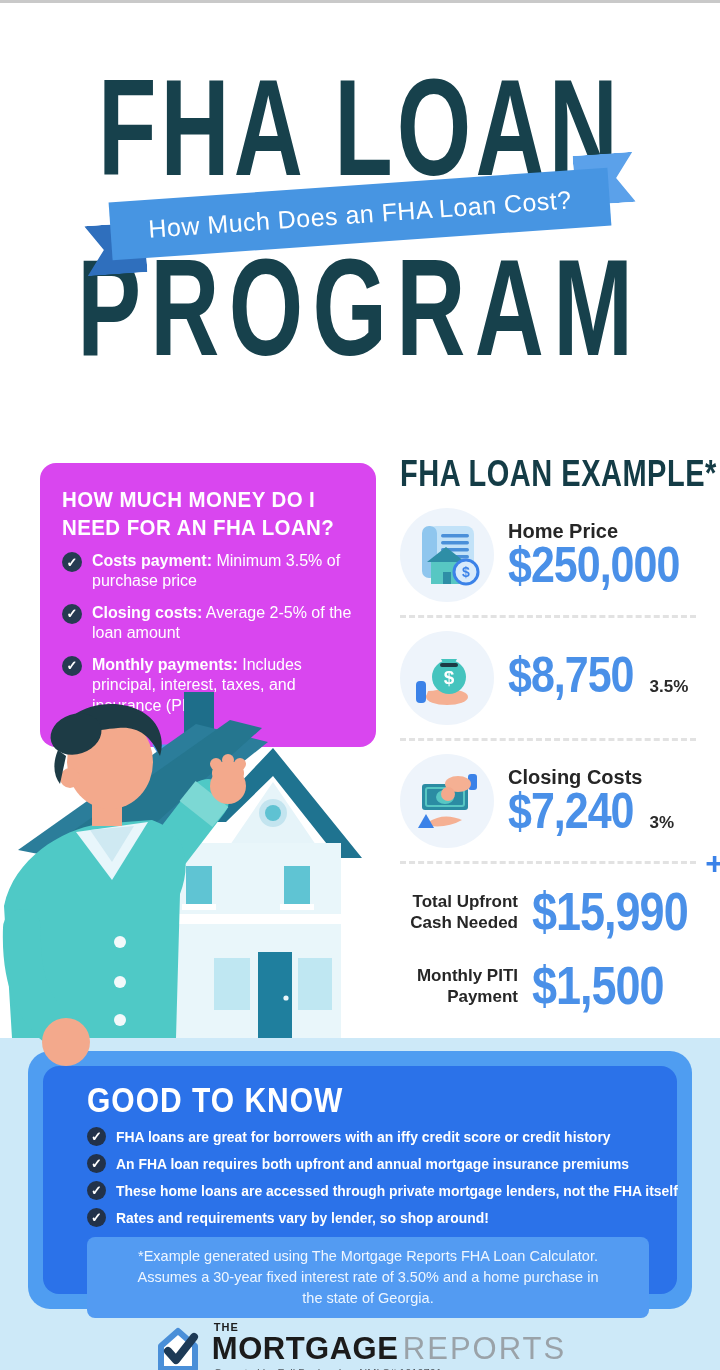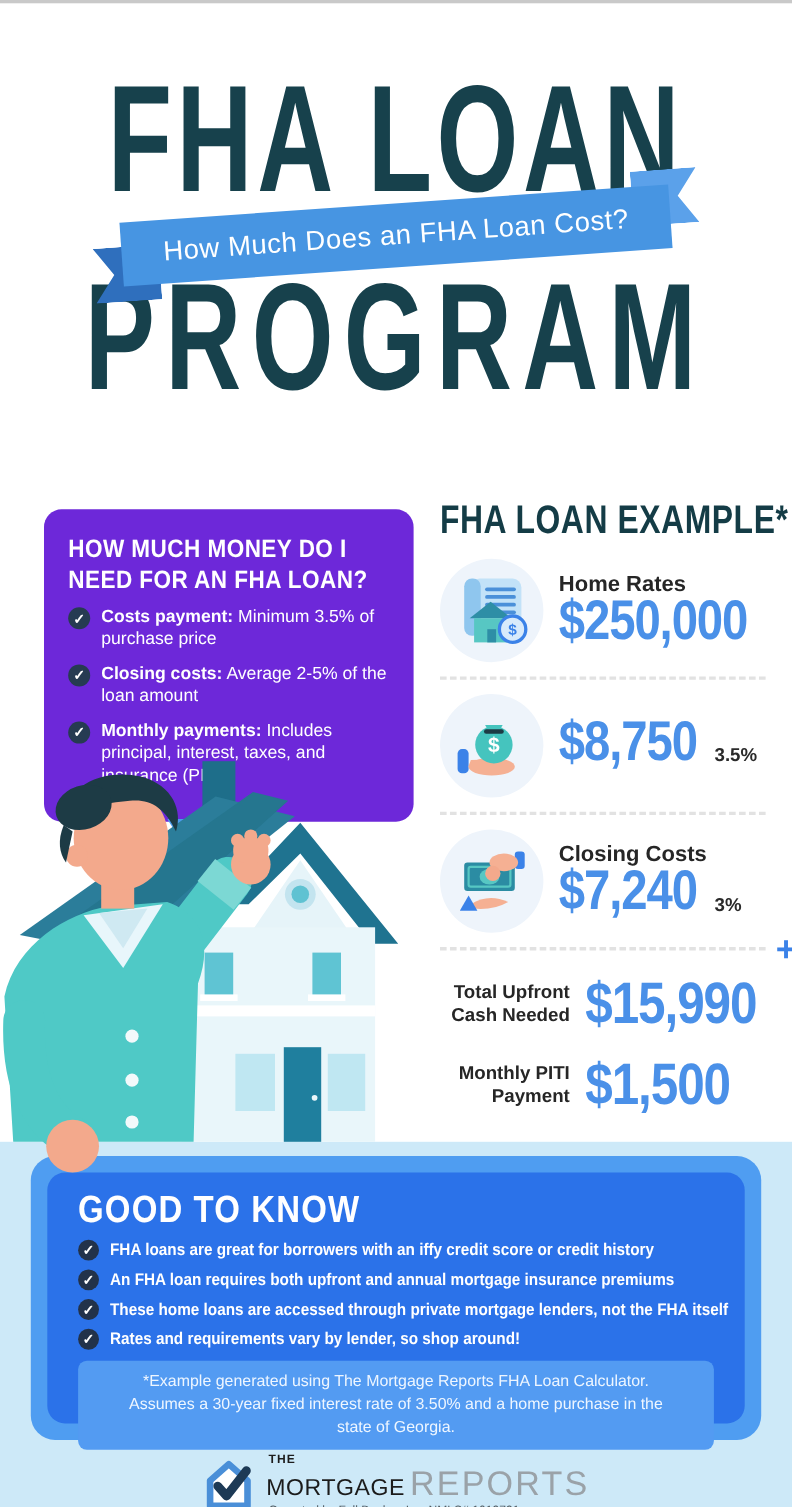--- a/index.html
+++ b/index.html
@@ -18,21 +18,21 @@
   .ribbon-wrap { position:absolute; top:182px; left:110px; width:500px; height:58px; transform:rotate(-4deg); z-index:2; }
   .ribbon { position:relative; width:100%; height:100%; background:#4795e2; display:flex; align-items:center; justify-content:center; }
   .ribbon::before { content:""; position:absolute; left:-26px; bottom:-14px; width:60px; height:50px; background:#2f6fbd; clip-path:polygon(0 0,100% 0,100% 100%,0 100%,30% 50%); z-index:-1; }
   .ribbon::after { content:""; position:absolute; right:-26px; top:-14px; width:60px; height:50px; background:#5ba1ea; clip-path:polygon(0 0,100% 0,70% 50%,100% 100%,0 100%); z-index:-1; }
   .ribbon-text { color:#ffffff; font-size:25px; font-weight:500; letter-spacing:.5px; }
 
   
   .intro { position:absolute; top:392px; left:65px; width:590px; text-align:center; font-size:17.5px; line-height:1.45; color:#1f1f1f; font-weight:500; }
 
   
-  .speech-box { position:absolute; left:40px; top:460px; width:336px; background:#6d28d9; border-radius:16px; padding:22px 22px 20px 22px; z-index:1; }
+  .speech-box { position:absolute; left:40px; top:460px; width:336px; background:#d946ef; border-radius:16px; padding:22px 22px 20px 22px; z-index:1; }
   .speech-box::after { content:""; position:absolute; left:112px; top:99%; width:60px; height:52px; background:#4c9cec; clip-path:polygon(0 0,100% 0,55% 100%); }
   .qa-heading { color:#ffffff; font-size:20.5px; font-weight:800; line-height:1.22; letter-spacing:.4px; transform:scale(1,1.12); transform-origin:left top; margin-bottom:16px; }
   .qa-list { list-style:none; }
   .qa-item { display:flex; gap:10px; margin-bottom:11px; }
   .check { flex:0 0 auto; width:20px; height:20px; border-radius:50%; background:#263b52; color:#ffffff; font-size:13px; font-weight:700; display:flex; align-items:center; justify-content:center; margin-top:1px; }
   .qa-item p { color:#ffffff; font-size:16px; line-height:1.28; font-weight:400; }
   .qa-item strong { font-weight:800; }
 
   
   .example-col { position:absolute; left:400px; top:450px; width:296px; }
@@ -48,34 +48,34 @@
   .total-row { display:flex; align-items:center; gap:14px; margin-top:22px;text-align:right; }
   .total-label { flex:0 0 118px; font-size:17px; font-weight:800; color:#262626; line-height:1.25; }
   .total-value { display:inline-block; font-size:45px; font-weight:800; color:#4a90e8; letter-spacing:-1px; transform:scale(1,1.18); transform-origin:left center; white-space:nowrap; }
 
   
   .illustration { position:absolute; left:0; top:687px; width:400px; height:388px; z-index:3; pointer-events:none; }
 
   
   .bottom { position:relative; margin-top:1035px; width:720px; height:335px; background:#cde9f8; }
   .gtk-outer { position:absolute; left:28px; top:13px; width:664px; height:258px; background:#4f9df1; border-radius:22px; }
-  .gtk-inner { position:absolute; left:15px; top:15px; width:634px; height:228px; background:#2b72e9; border-radius:16px; padding:15px 28px 12px 28px; }
+  .gtk-inner { position:absolute; left:15px; top:15px; width:634px; height:228px; background:#2b72e9; border-radius:16px; padding:15px 28px 12px 44px; }
   .gtk-heading { color:#ffffff; font-size:30px; font-weight:800; letter-spacing:1px; transform:scale(1,1.15); transform-origin:left top; margin-bottom:12px; }
   .gtk-list { list-style:none; }
   .gtk-item { display:flex; align-items:center; gap:10px; margin-bottom:8px; }
   .gtk-item .check { width:19px; height:19px; margin-top:0; background:#22324a; }
   .gtk-text { color:#ffffff; font-size:14.5px; font-weight:700; white-space:nowrap; transform:scale(.96,1.06); transform-origin:left center; }
   .gtk-footnote { margin-top:10px; background:#539bf2; border-radius:8px; padding:9px 40px; text-align:center; color:#eef6ff; font-size:14.5px; line-height:1.45; font-weight:500; }
 
   
   .footer-logo { position:absolute; left:0; top:283px; width:720px; display:flex; justify-content:center; align-items:center; gap:10px; }
   .logo-text { display:flex; flex-direction:column; }
   .logo-the { font-size:11px; font-weight:800; color:#1d1d1d; letter-spacing:1px; margin-left:2px; }
   .logo-line { line-height:1; white-space:nowrap; }
-  .logo-mortgage { font-size:21px; font-weight:400; color:#1b1b1b; letter-spacing:.5px; }
+  .logo-mortgage { font-size:31px; font-weight:700; color:#1b1b1b; letter-spacing:.5px; }
   .logo-reports { font-size:31px; font-weight:400; color:#9aa2a8; letter-spacing:2px; }
   .logo-tagline { font-size:11px; color:#4f5a61; margin-top:3px; margin-left:2px; }
 </style>
 </head>
 <body>
 
 <div class="page">
 
   <div class="title-row title-1">
     <div class="big-title">FHA LOAN</div>
@@ -123,21 +123,21 @@
           <rect x="27" y="26" width="28" height="3.4" rx="1.7" fill="#4a90d9"></rect>
           <rect x="34" y="33" width="21" height="3.4" rx="1.7" fill="#4a90d9"></rect>
           <polygon points="13,40 32,25 51,40" fill="#2e8ea6"></polygon>
           <rect x="17" y="40" width="30" height="22" fill="#57c7c3"></rect>
           <rect x="29" y="50" width="8" height="12" fill="#2e8ea6"></rect>
           <circle cx="52" cy="50" r="12" fill="#d8eafb" stroke="#3b82e8" stroke-width="3"></circle>
           <text x="52" y="55" text-anchor="middle" font-size="14" font-weight="bold" fill="#3b82e8" font-family="Liberation Sans, sans-serif">$</text>
         </svg>
       </div>
       <div class="ex-text">
-        <div class="ex-label">Home Rates</div>
+        <div class="ex-label">Home Price</div>
         <div class="ex-value-line">
           <span class="ex-value">$250,000</span>
           <span class="ex-note"></span>
         </div>
       </div>
     </div>
 
     <div class="dashed"></div>
 
     <div class="ex-row">

